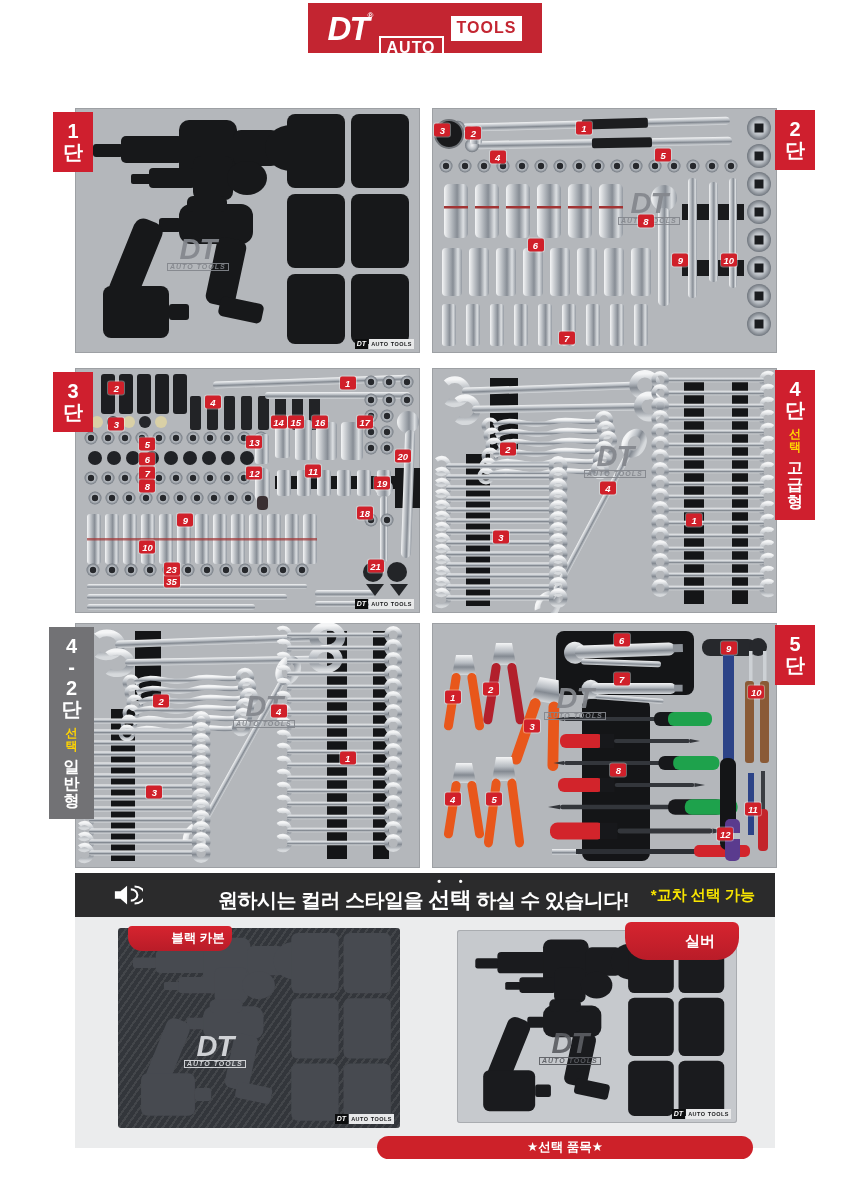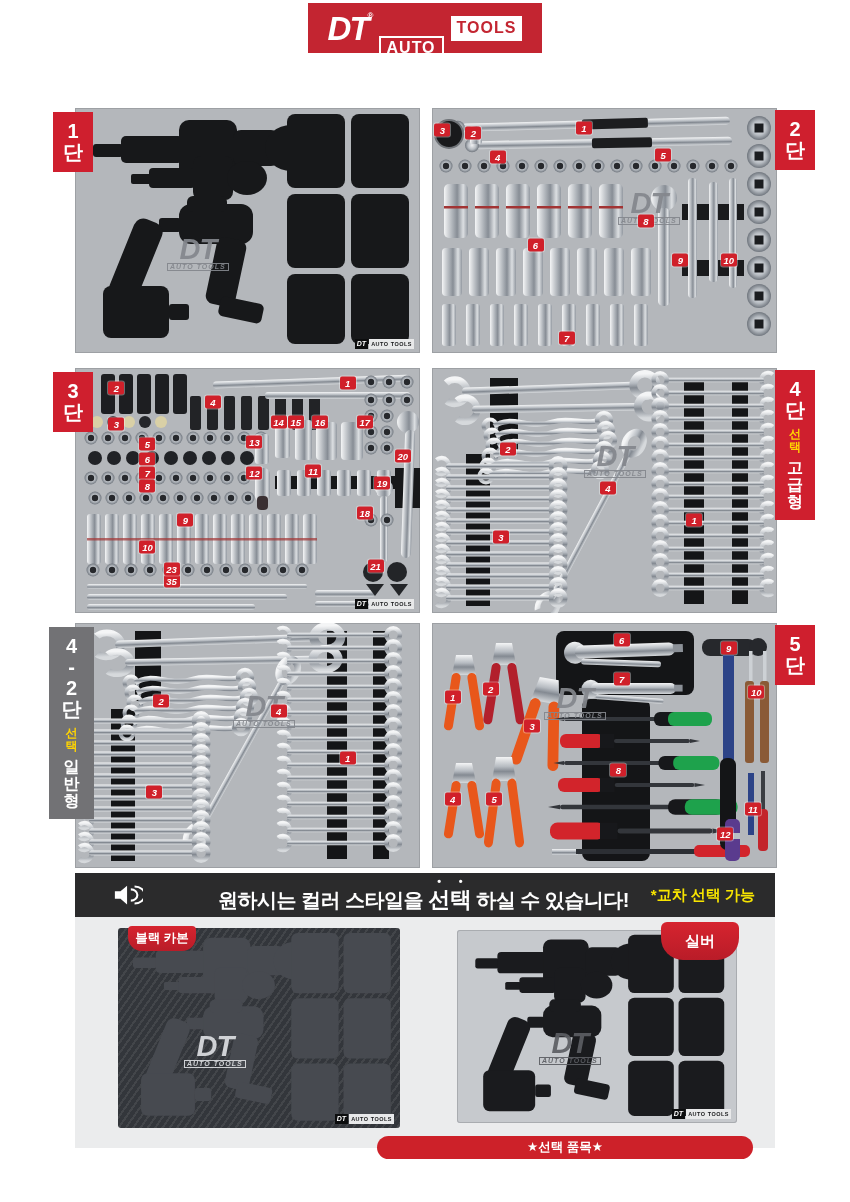--- a/index.html
+++ b/index.html
@@ -58,21 +58,21 @@
   .banner .note{margin-left:auto;margin-right:20px;color:#f7e400;font-size:15px;font-weight:700;white-space:nowrap;text-align:right;}
 
   
   .graysec{position:absolute;left:75px;top:917px;width:700px;height:231px;background:#ebeced;}
   .ctray{position:absolute;left:43px;top:11px;width:282px;height:200px;border-radius:3px;
          background:#33363b;
          background-image:repeating-linear-gradient(125deg,rgba(255,255,255,.08) 0 2px,rgba(0,0,0,0) 2px 6px);}
   .stray{position:absolute;left:382px;top:13px;width:280px;height:193px;background:#c6c9cd;border-radius:3px;
          box-shadow:inset 0 0 0 1px #a9acb0;}
   .ribbon{position:absolute;background:linear-gradient(#d6242f,#b91c28);color:#fff;font-weight:800;
-          display:flex;align-items:center;justify-content:center;z-index:4;}
+          display:flex;align-items:center;justify-content:center;z-index:4;padding-left:36px;}
   .ribbon.bc{left:10px;top:-2px;width:68px;height:25px;font-size:12.5px;border-radius:4px 4px 14px 14px;}
   .ribbon.sv{right:-2px;top:-8px;width:78px;height:38px;font-size:15px;border-radius:6px 6px 22px 22px;}
 
   
   .pill{position:absolute;left:377px;top:1136px;width:376px;height:23px;background:#cd2129;border-radius:12px;
         color:#fff;display:flex;align-items:center;justify-content:center;font-size:12.5px;gap:0;white-space:nowrap;}
   .pill b{font-weight:900;}
 </style>
 </head>
 <body>

